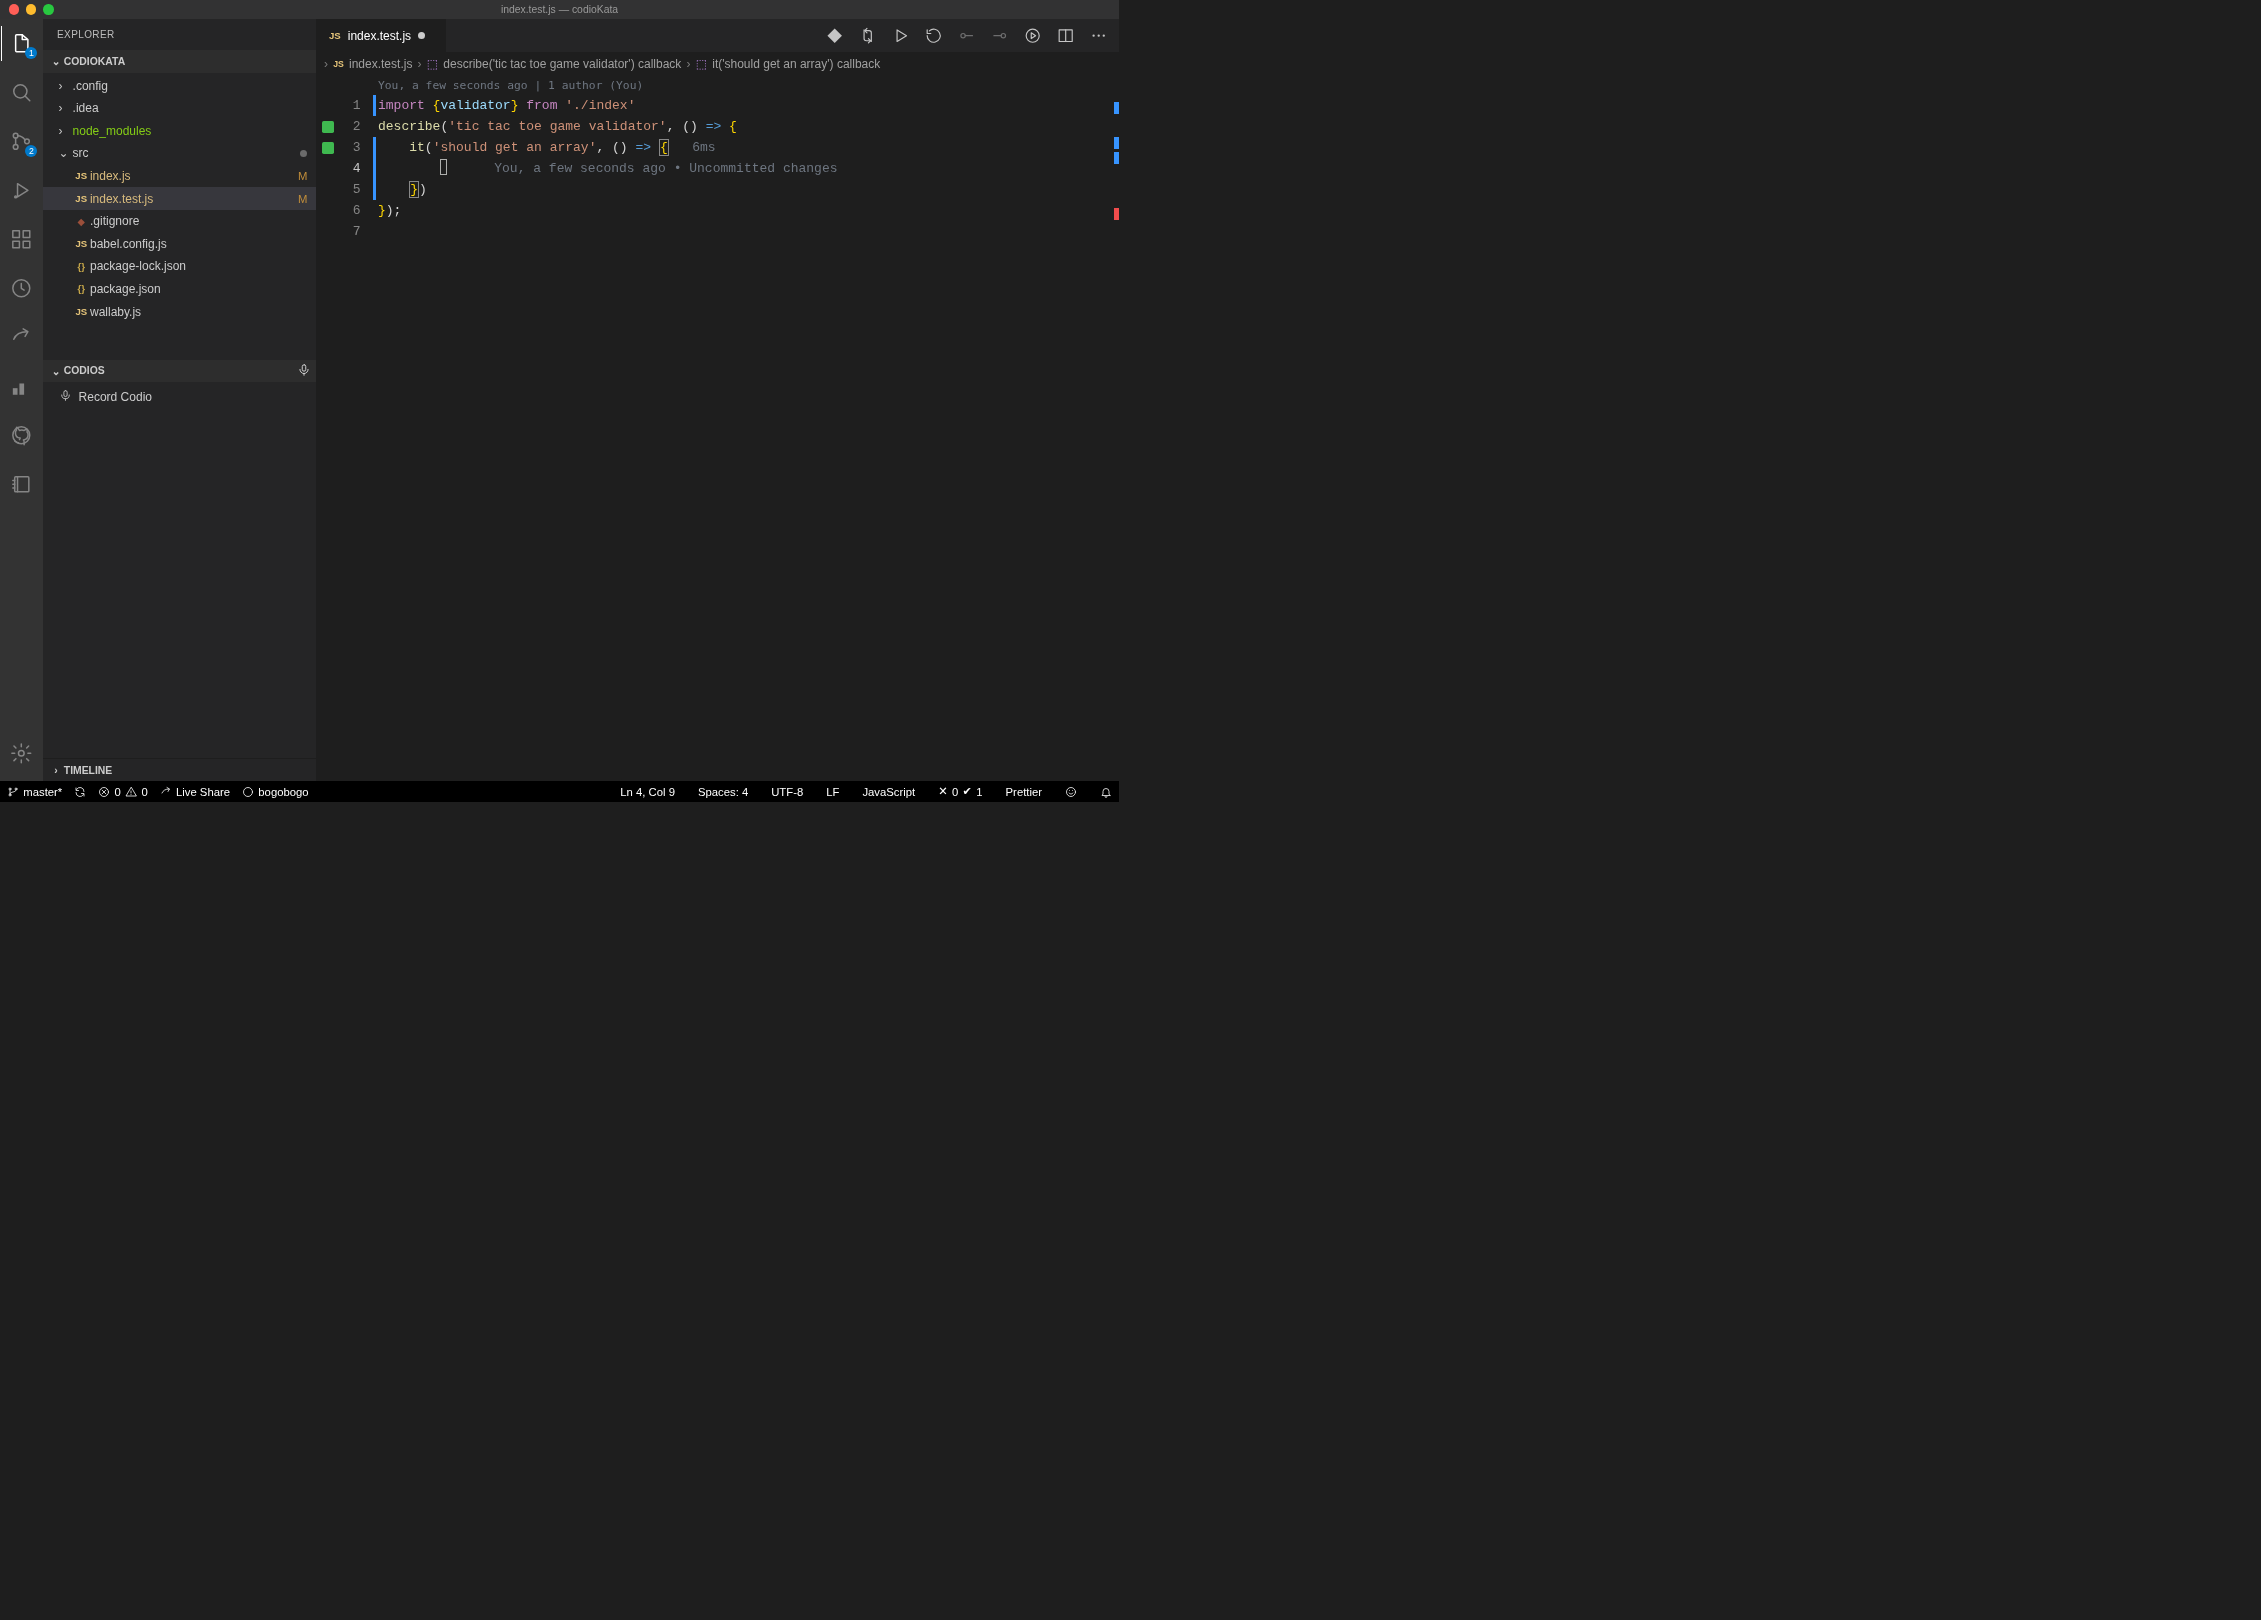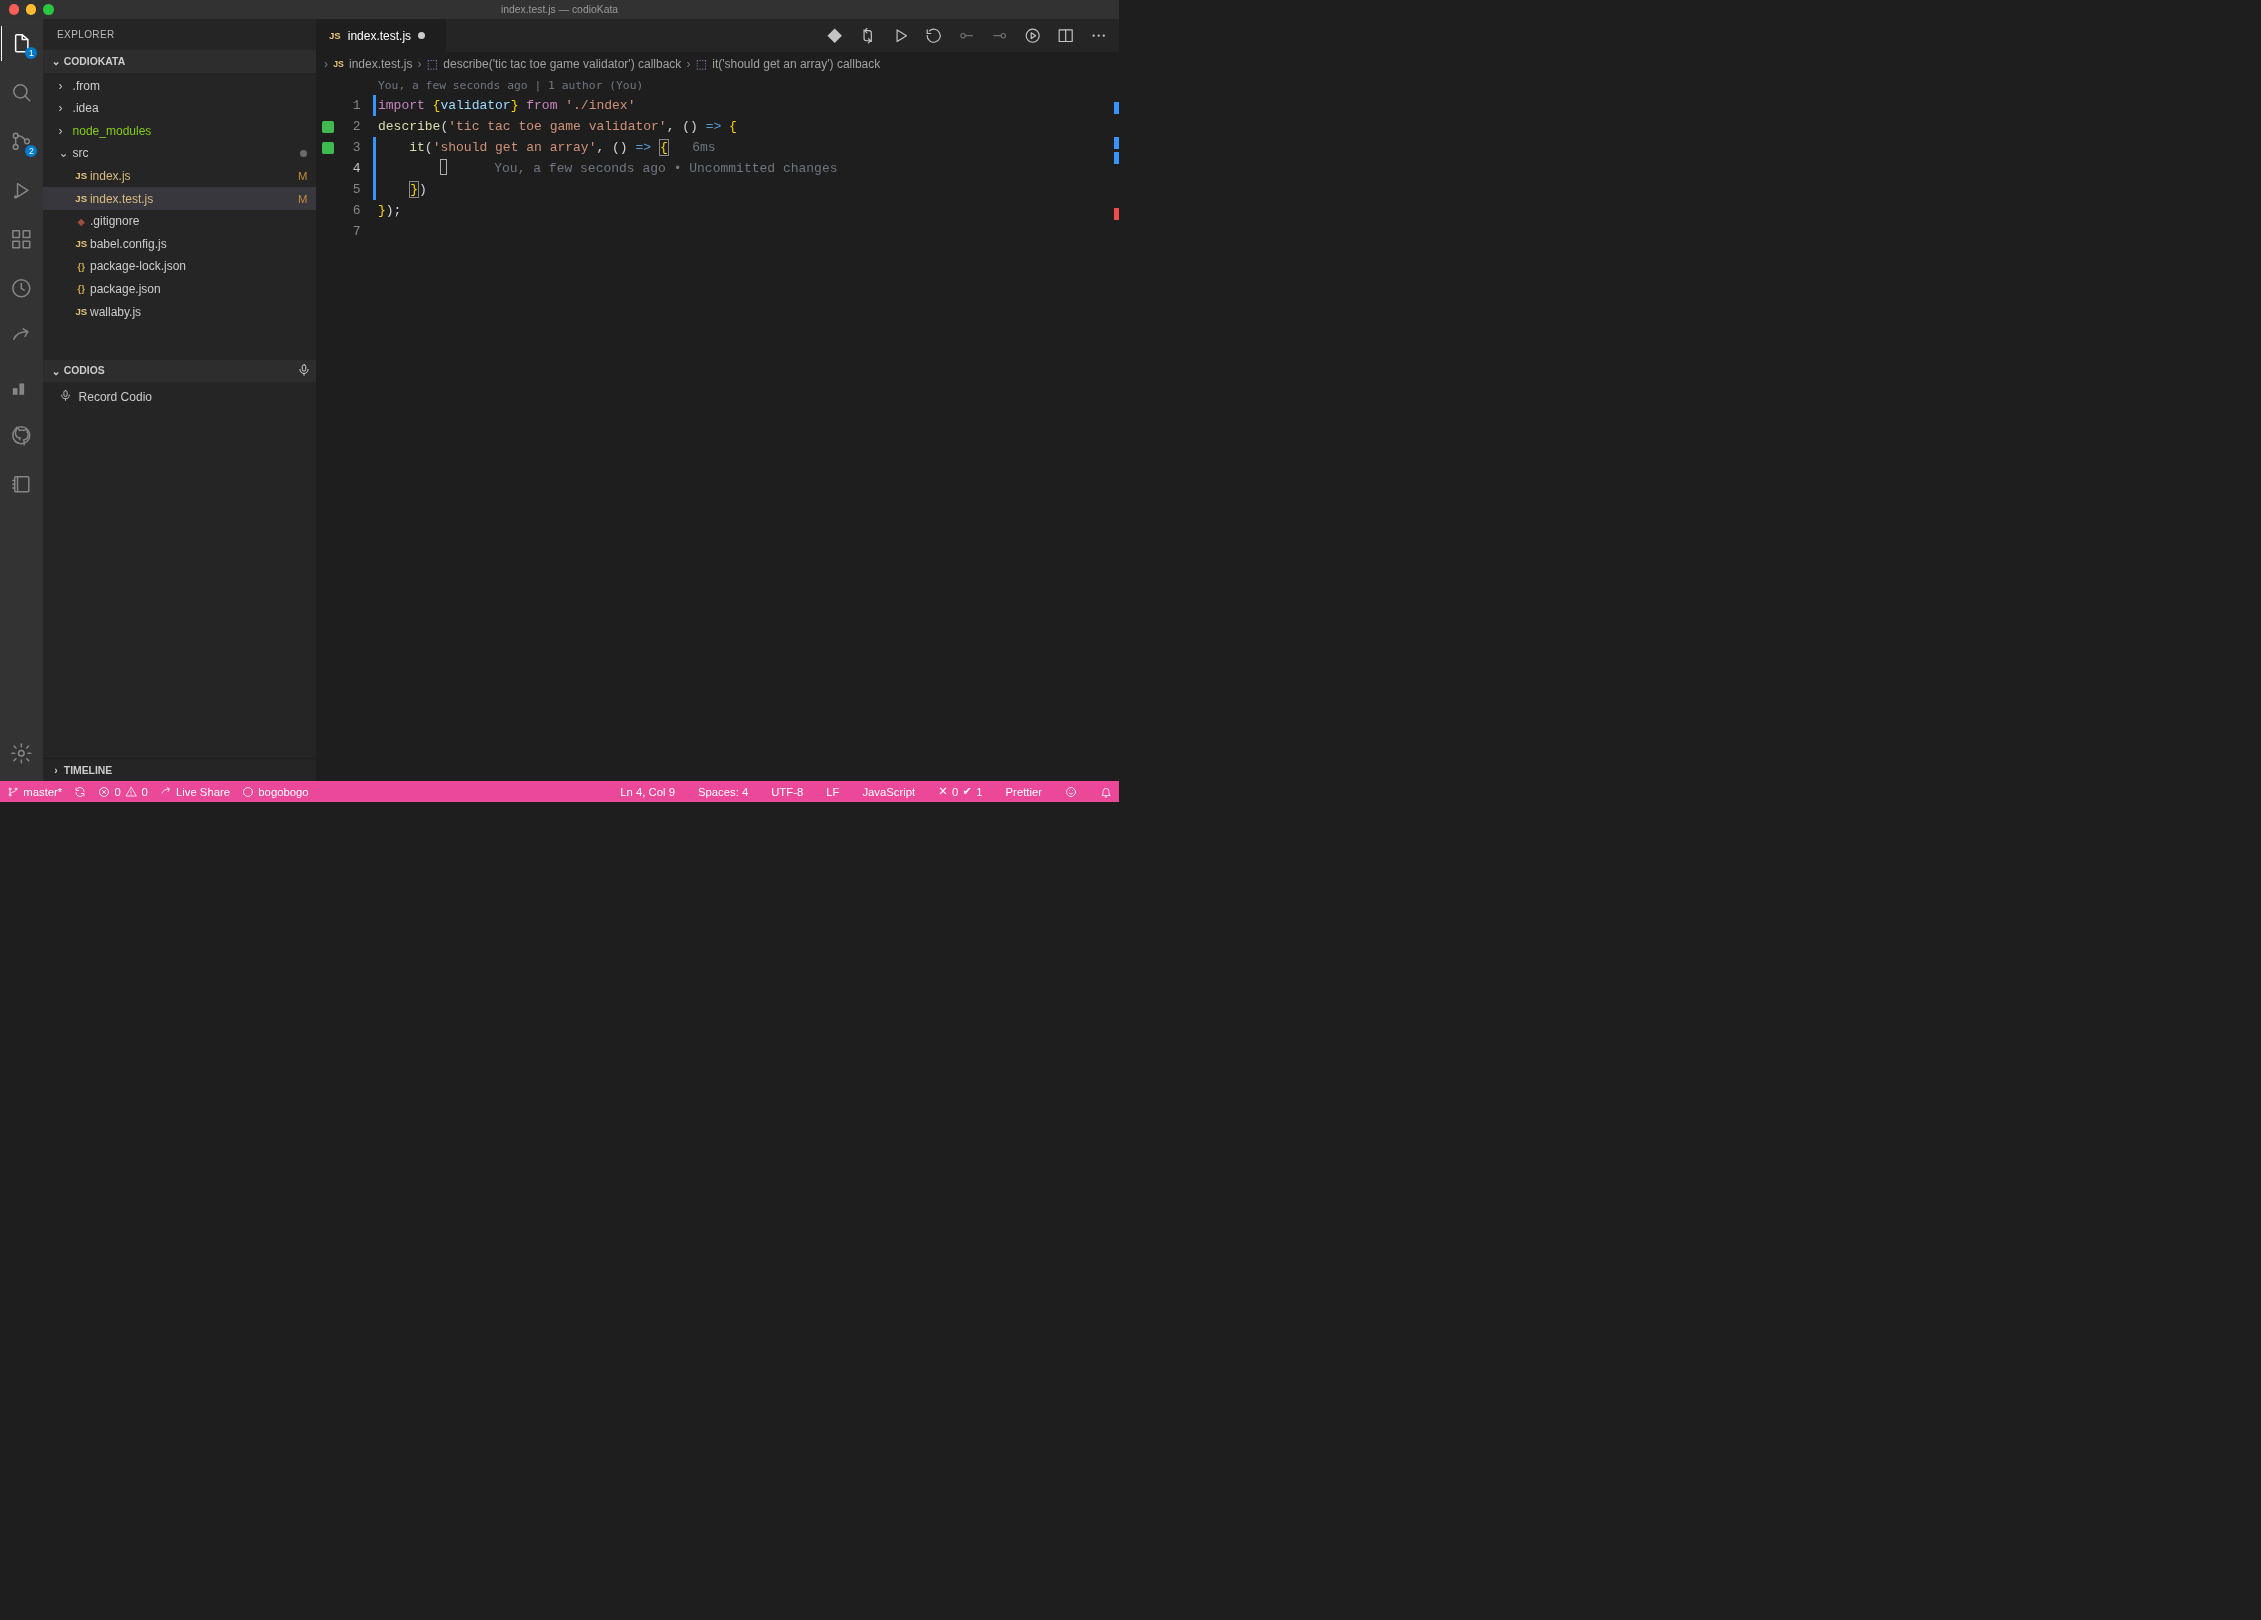--- a/index.html
+++ b/index.html
@@ -187,21 +187,21 @@
 .minimap {
   position: absolute; right: 0; top: 0; width: 52px; height: 100%;
   background: #1e1e1e;
 }
 .minimap .mm-mark { position: absolute; right: 0; width: 5.2px; height: 12px; }
 .mm-blue { background: #3794ff; }
 .mm-red { background: #f14c4c; }
 
 
 .statusbar {
-  height: 21px; background: #ec4899; color: #ffffff;
+  height: 21px; background: #000000; color: #ffffff;
   display: flex; align-items: center; font-size: 11.3px;
   padding: 0 7px; gap: 12px;
 }
 .statusbar .left { display: flex; align-items: center; gap: 12px; }
 .statusbar .right { margin-left: auto; display: flex; align-items: center; gap: 23px; }
 .sb-item { display: flex; align-items: center; gap: 4.3px; cursor: pointer; }
 .sb-item svg { width: 12px; height: 12px; }
 
 
 svg.ico { fill: none; stroke: currentColor; stroke-width: 1.6; stroke-linecap: round; stroke-linejoin: round; }
@@ -307,21 +307,21 @@
       <div class="sidebar-title">EXPLORER</div>
 
       <div class="panel-header">
         <span class="chev">⌄</span>
         <span>CODIOKATA</span>
       </div>
 
       <div class="tree">
         <div class="tree-row depth1">
           <span class="twisty">›</span>
-          <span class="label">.from</span>
+          <span class="label">.config</span>
         </div>
         <div class="tree-row depth1">
           <span class="twisty">›</span>
           <span class="label">.idea</span>
         </div>
         <div class="tree-row depth1">
           <span class="twisty">›</span>
           <span class="label" style="color:#84cc16">node_modules</span>
         </div>
         <div class="tree-row depth1">

